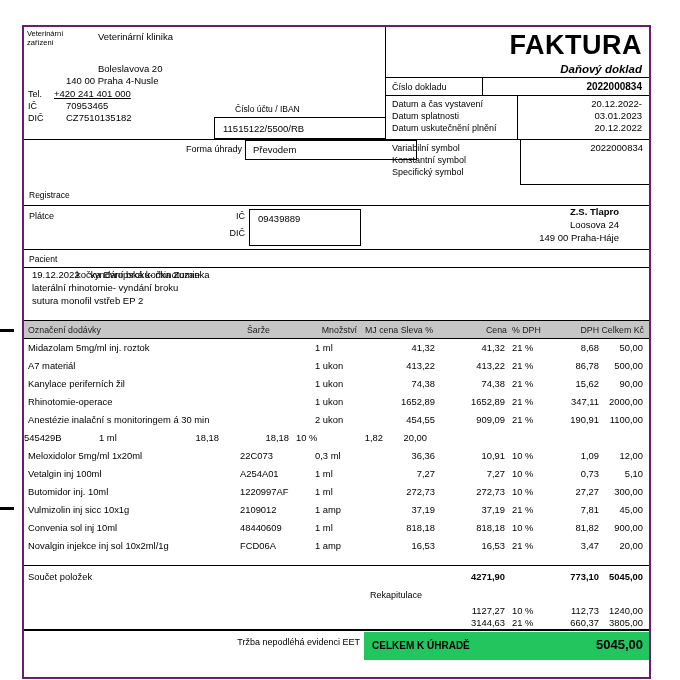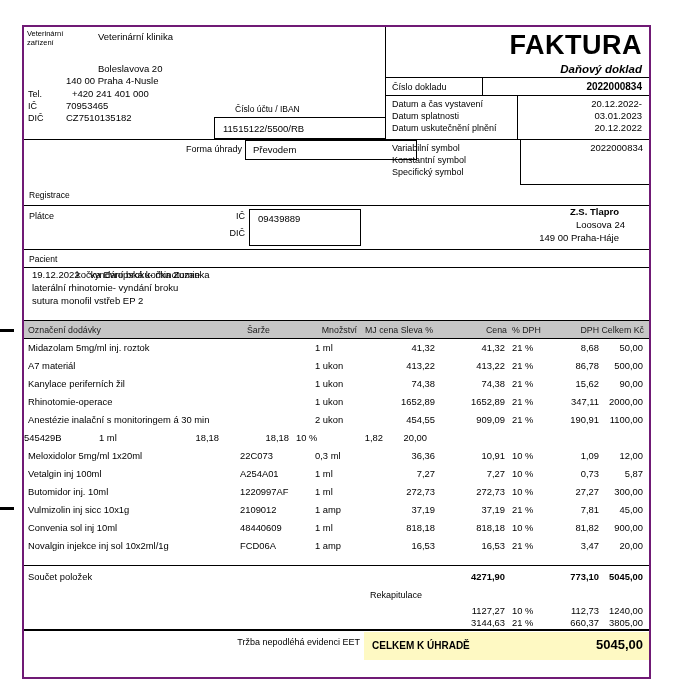--- a/index.html
+++ b/index.html
@@ -29,21 +29,21 @@
   .c-name{width:216px;padding-left:4px;white-space:normal;}
   .c-batch{width:75px;}
   .c-qty{width:40px;}
   .c-unit{width:80px;text-align:right;}
   .c-price{width:70px;text-align:right;}
   .c-pct{width:44px;padding-left:7px;}
   .c-vat{width:50px;text-align:right;}
   .c-total{width:50px;text-align:right;padding-right:6px;}
   .c-span{width:411px;padding-left:4px;}
   #desc{position:absolute;left:8px;top:242px;font-size:9.5px;line-height:12.8px;white-space:pre;}
-  #celkembox{position:absolute;left:340px;top:605px;width:285px;height:28px;background:#fef9c3;box-sizing:border-box;}
+  #celkembox{position:absolute;left:340px;top:605px;width:285px;height:28px;background:#22c55e;box-sizing:border-box;}
 </style>
 </head>
 <body>
 
 <div id="page">
 
   <div class="fold" style="top:329px;"></div>
   <div class="fold" style="top:507px;"></div>
 
   <div id="doc">
@@ -51,21 +51,21 @@
     <div class="vline" style="left:361px;top:0;height:112px;"></div>
 
     <div class="abs f75" style="left:3px;top:2px;">
       <div>Veterinární</div>
       <div>zařízení</div>
     </div>
     <div class="abs f95" style="left:74px;top:4px;">Veterinární klinika</div>
     <div class="abs f95" style="left:74px;top:36px;">Boleslavova 20</div>
     <div class="abs f95" style="left:42px;top:48px;">140 00 Praha 4-Nusle</div>
     <div class="abs f9" style="left:4px;top:62px;">Tel.</div>
-    <div class="abs f95" style="left:48px;top:61px;">+420 241 401 000</div>
+    <div class="abs f95" style="left:30px;top:61px;text-decoration:underline;">+420 241 401 000</div>
     <div class="abs f9" style="left:4px;top:74px;">IČ</div>
     <div class="abs f95" style="left:42px;top:73px;">70953465</div>
     <div class="abs f9" style="left:4px;top:86px;">DIČ</div>
     <div class="abs f95" style="left:42px;top:85px;">CZ7510135182</div>
     <div class="abs f8" style="left:211px;top:77px;">Číslo účtu / IBAN</div>
     <div class="box" style="left:190px;top:90px;width:171px;height:22px;border-right:none;">
       <div class="abs f95" style="left:8px;top:5px;">11515122/5500/RB</div>
     </div>
 
     <div class="abs title" style="right:7px;top:3px;">FAKTURA</div>
@@ -99,21 +99,21 @@
     <div class="abs f8" style="left:5px;top:163px;">Registrace</div>
     <div class="hline" style="left:0;top:178px;width:625px;"></div>
 
     <div class="abs f9" style="left:5px;top:184px;">Plátce</div>
     <div class="abs f9 ra" style="left:195px;top:184px;width:26px;">IČ</div>
     <div class="abs f9 ra" style="left:195px;top:201px;width:26px;">DIČ</div>
     <div class="box" style="left:225px;top:182px;width:112px;height:37px;">
       <div class="abs f95" style="left:8px;top:3px;">09439889</div>
     </div>
     <div class="abs f95 b" style="right:30px;top:179px;">Z.S. Tlapro</div>
-    <div class="abs f95" style="right:24px;top:192px;padding-left:20px;">Loosova 24</div>
+    <div class="abs f95" style="right:30px;top:192px;padding-left:20px;">Loosova 24</div>
     <div class="abs f95" style="right:30px;top:205px;">149 00 Praha-Háje</div>
     <div class="hline" style="left:0;top:222px;width:625px;"></div>
 
     <div class="abs f8" style="left:5px;top:227px;">Pacient</div>
     <div class="abs f95" style="left:52px;top:226px;margin-top:16px;">kočka Evropská kočka Zuzanka</div>
     <div class="hline" style="left:0;top:240px;width:625px;"></div>
 
     <div id="desc">19.12.2022    vyndání broku- rhinotomie
 laterální rhinotomie- vyndání broku
 sutura monofil vstřeb EP 2</div>
@@ -200,21 +200,21 @@
           <div class="cell c-total">12,00</div>
         </div>
         <div class="t-row">
           <div class="cell c-name">Vetalgin inj 100ml</div>
           <div class="cell c-batch">A254A01</div>
           <div class="cell c-qty">1 ml</div>
           <div class="cell c-unit">7,27</div>
           <div class="cell c-price">7,27</div>
           <div class="cell c-pct">10 %</div>
           <div class="cell c-vat">0,73</div>
-          <div class="cell c-total">5,87</div>
+          <div class="cell c-total">5,10</div>
         </div>
         <div class="t-row">
           <div class="cell c-name">Butomidor inj. 10ml</div>
           <div class="cell c-batch">1220997AF</div>
           <div class="cell c-qty">1 ml</div>
           <div class="cell c-unit">272,73</div>
           <div class="cell c-price">272,73</div>
           <div class="cell c-pct">10 %</div>
           <div class="cell c-vat">27,27</div>
           <div class="cell c-total">300,00</div>

